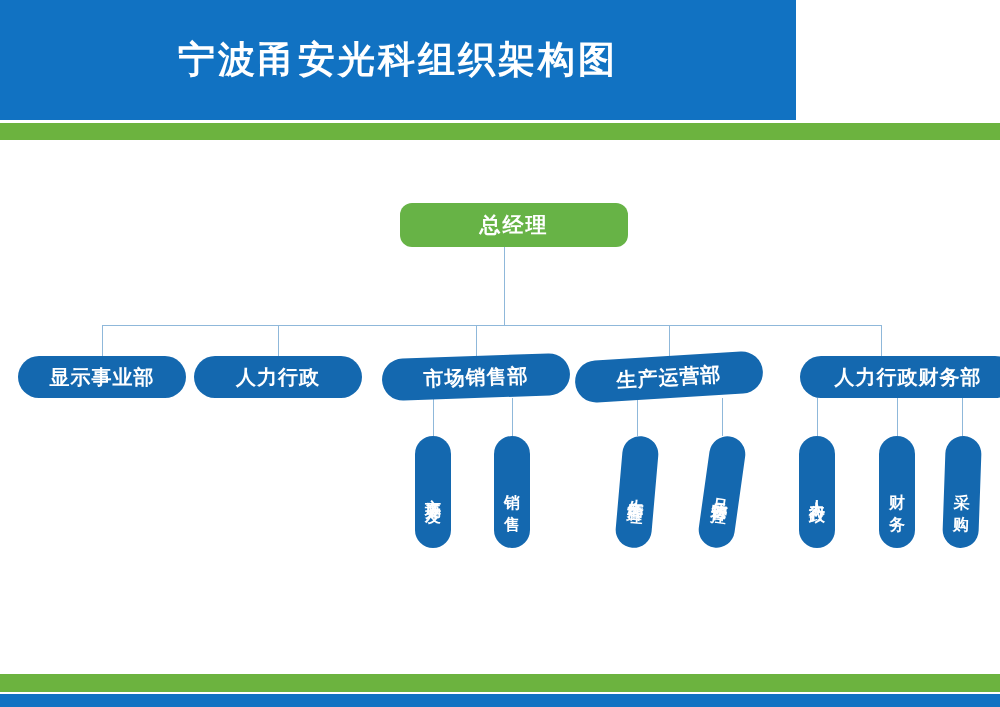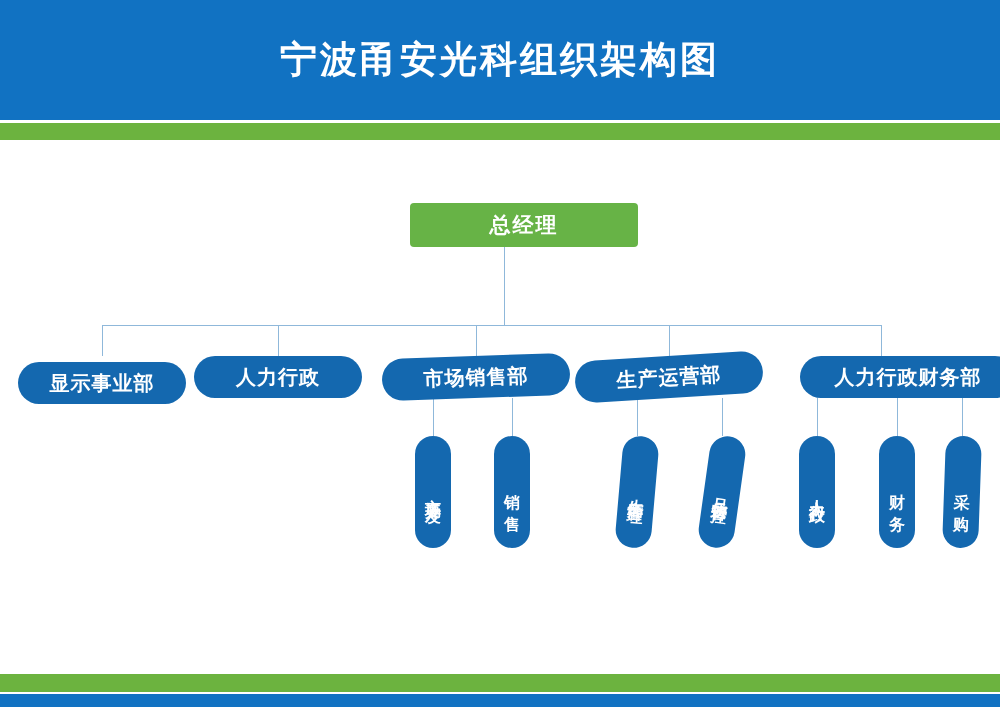--- a/index.html
+++ b/index.html
@@ -8,21 +8,21 @@
     font-family:"Liberation Sans","DejaVu Sans",sans-serif;
     width:1000px; height:707px;
   }
   .canvas {
     position:relative; width:1000px; height:707px;
     background:#ffffff; overflow:hidden;
   }
 
   
   .top-banner {
-    position:absolute; left:0; top:0; width:1000px; height:120px;
+    position:absolute; left:0; top:0; width:796px; height:120px;
     background:#1172c2; display:flex; align-items:center; justify-content:center;
   }
   .page-title {
     color:#ffffff; font-size:37px; font-weight:bold; letter-spacing:3px;
   }
   .stripe { position:absolute; left:0; width:1000px; background:#6cb33f; }
   .stripe-top { top:123px; height:17px; }
   .stripe-bottom { top:674px; height:18px; }
   .bottom-banner {
     position:absolute; left:0; top:694px; width:1000px; height:13px;
@@ -33,22 +33,22 @@
   .line { position:absolute; background:#8fb8da; }
   .v { width:1px; }
   .h { height:1px; }
 
   
   .node {
     position:absolute; display:flex; align-items:center; justify-content:center;
     color:#ffffff; font-weight:bold; text-align:center; white-space:nowrap;
   }
   .root-node {
-    left:410px; top:203px; width:228px; height:44px;
-    background:#67b346; border-radius:4px;
+    left:400px; top:203px; width:228px; height:44px;
+    background:#67b346; border-radius:12px;
     font-size:21px; letter-spacing:2px;
   }
   .dept {
     top:356px; height:42px; background:#1468af; border-radius:21px;
     font-size:20px; letter-spacing:1px;
   }
   .pill {
     position:absolute; top:436px; width:36px; height:112px;
     background:#1468af; border-radius:18px;
     color:#ffffff; font-weight:bold; font-size:16px;
@@ -80,21 +80,21 @@
     <div class="line v" style="left:881px; top:325px; height:31px;"></div>
 
     <div class="line v" style="left:433px; top:398px; height:38px;"></div>
     <div class="line v" style="left:512px; top:398px; height:38px;"></div>
     <div class="line v" style="left:637px; top:398px; height:38px;"></div>
     <div class="line v" style="left:722px; top:398px; height:38px;"></div>
     <div class="line v" style="left:817px; top:398px; height:38px;"></div>
     <div class="line v" style="left:897px; top:398px; height:38px;"></div>
     <div class="line v" style="left:962px; top:398px; height:38px;"></div>
 
-    <div class="node dept" style="left:18px;  width:168px;margin-top:6px;">显示事业部</div>
+    <div class="node dept" style="left:18px;  width:168px;">显示事业部</div>
     <div class="node dept" style="left:194px; width:168px;">人力行政</div>
     <div class="node dept" style="left:382px; width:188px; transform:rotate(-2deg);">市场销售部</div>
     <div class="node dept" style="left:575px; width:188px; transform:rotate(-3.5deg);">生产运营部</div>
     <div class="node dept" style="left:800px; width:216px;">人力行政财务部</div>
 
     <div class="pill" style="left:415px;">市场开发</div>
     <div class="pill spread" style="left:494px;">销售</div>
     <div class="pill" style="left:619px; transform:rotate(5deg);">生产管理</div>
     <div class="pill" style="left:704px; transform:rotate(8deg);">品质管控</div>
     <div class="pill" style="left:799px;">人力行政</div>

